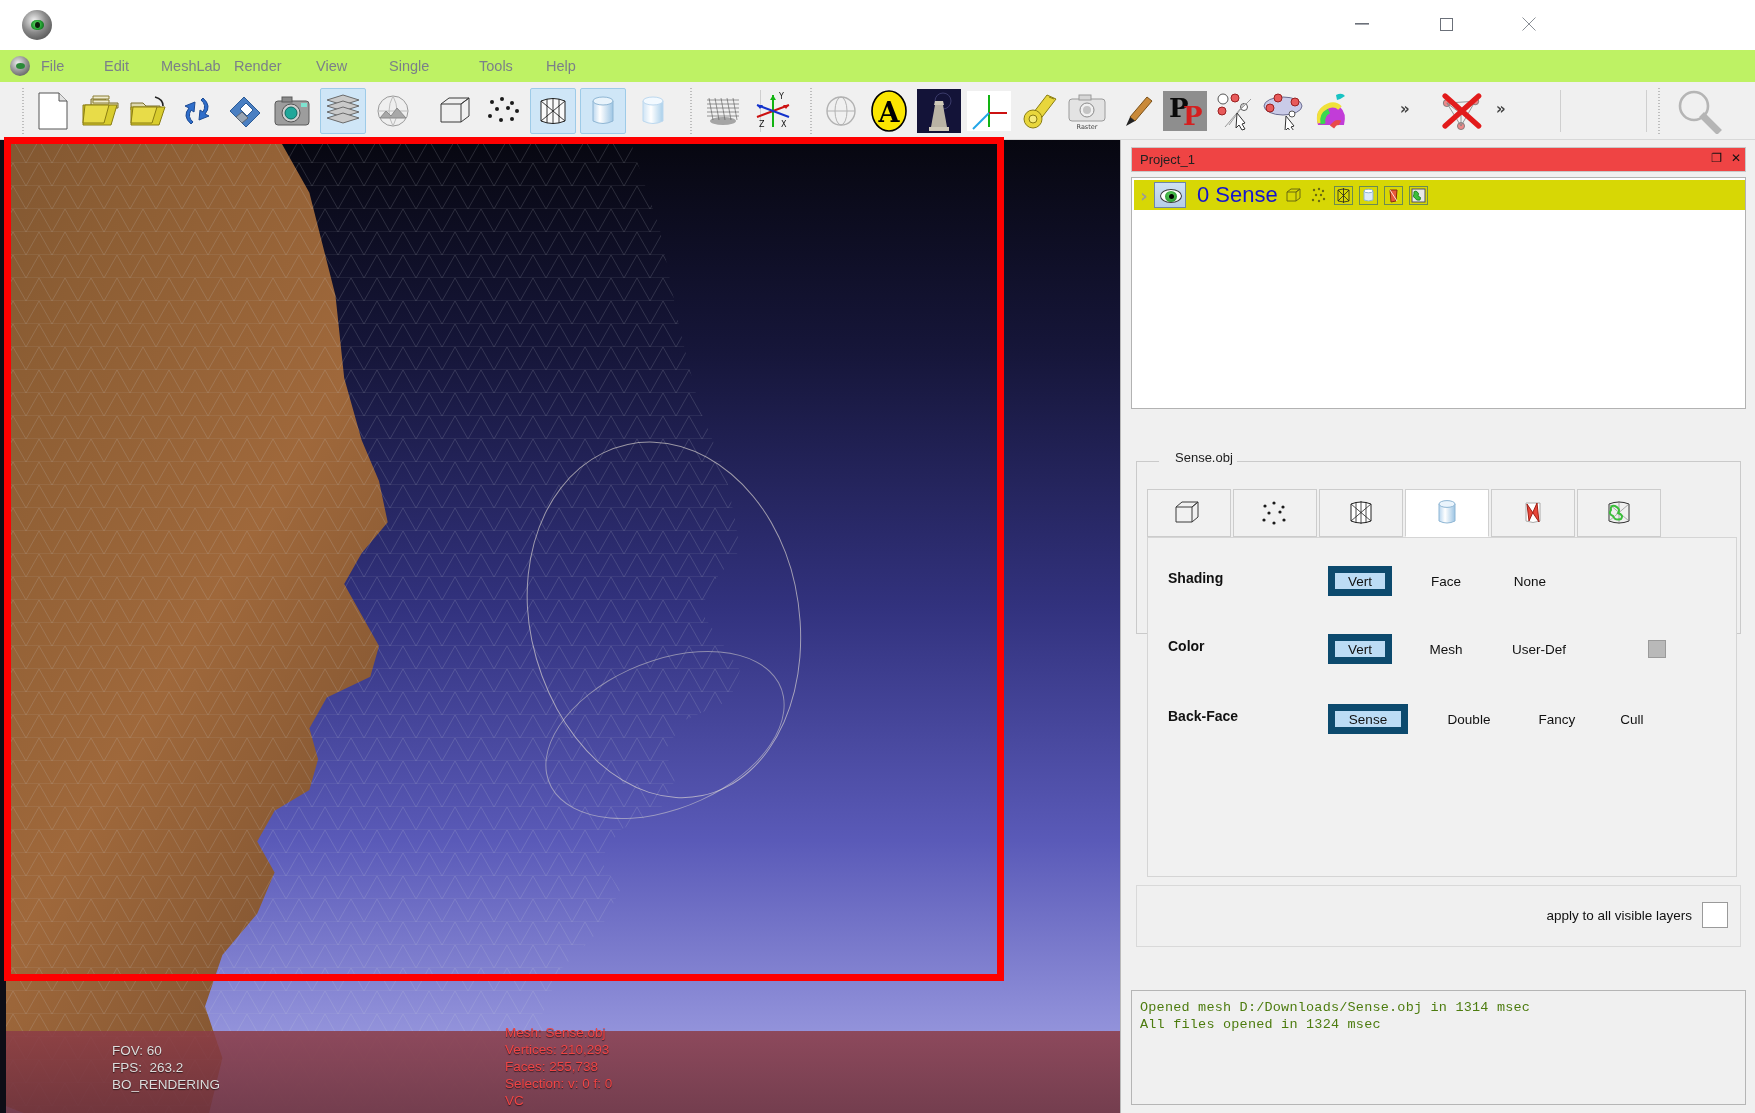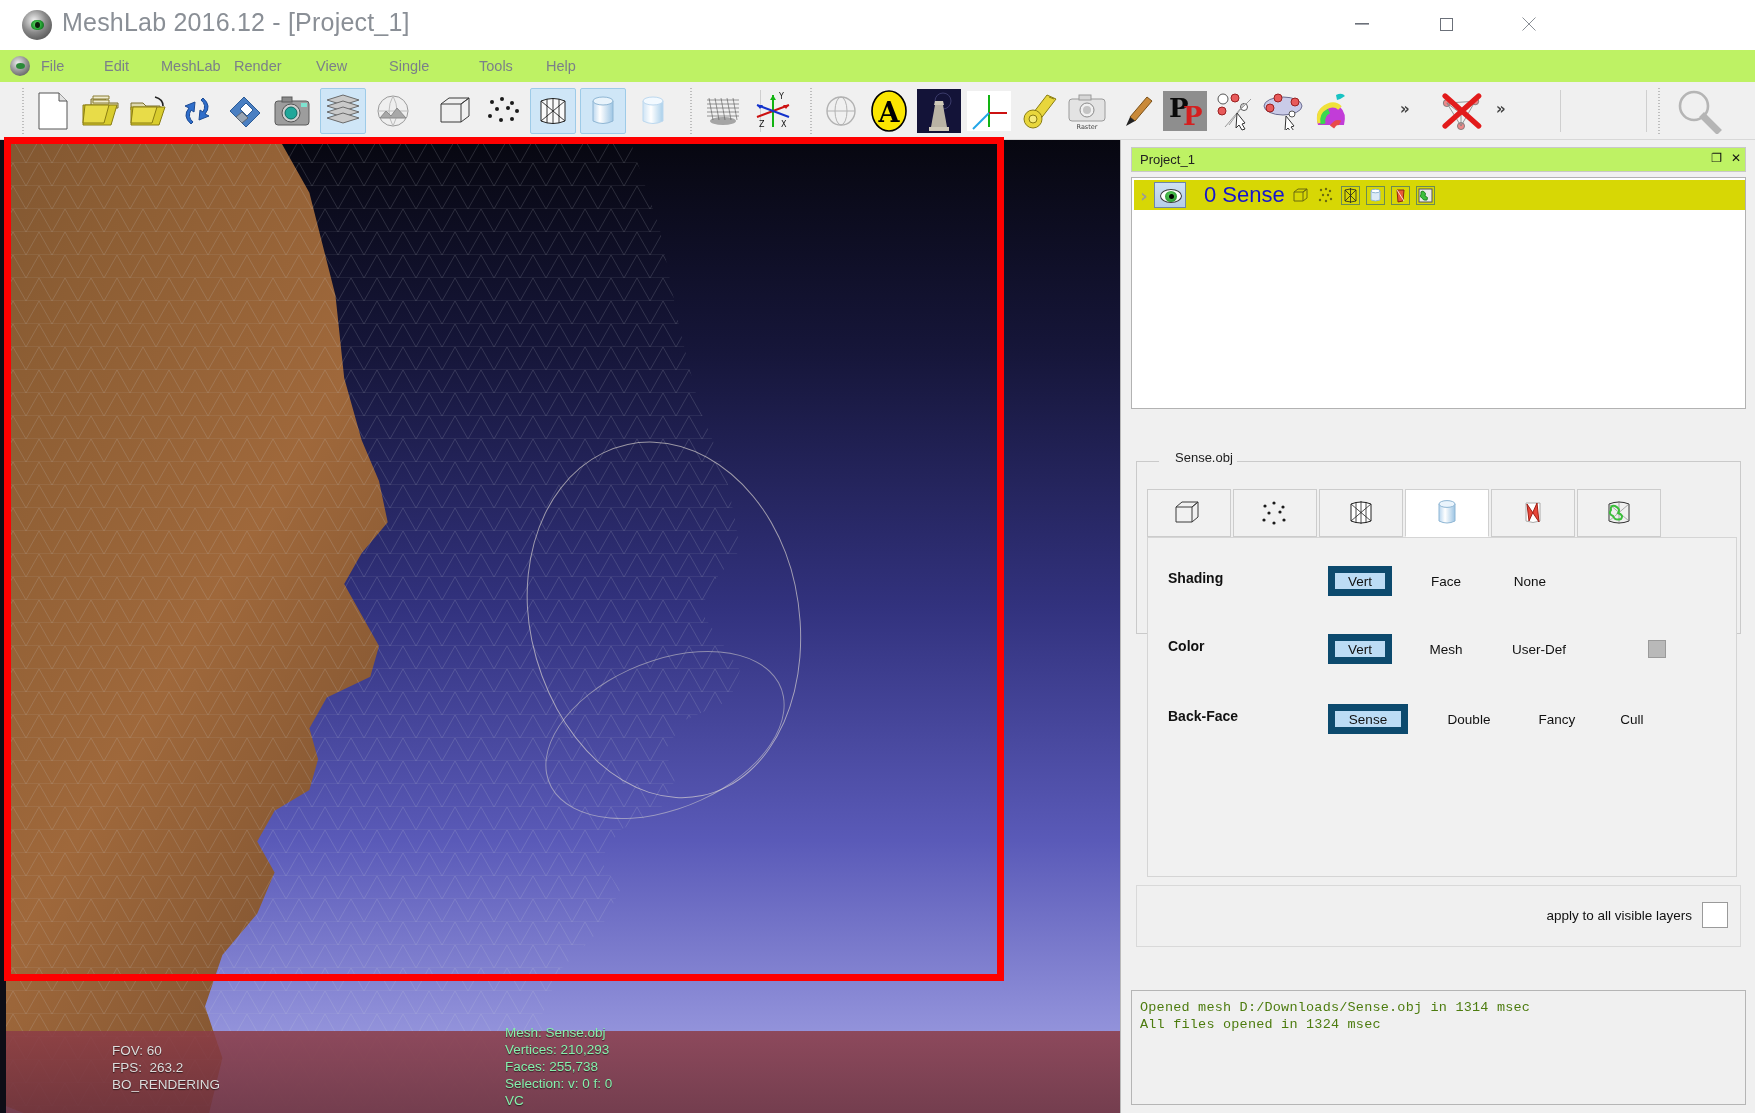--- a/index.html
+++ b/index.html
@@ -76,54 +76,54 @@
   #ring { position:absolute; left:530px; top:300px; width:270px; height:360px;
     border:1.4px solid rgba(230,225,215,.62);
     border-radius:50% 50% 50% 50%/ 48% 48% 52% 52%;
     transform:rotate(-12deg); }
   #ring2 { position:absolute; left:540px; top:520px; width:250px; height:150px;
     border:1.2px solid rgba(225,222,212,.5); border-radius:50%;
     transform:rotate(-18deg) skewX(-8deg); }
   #osd-left { position:absolute; left:112px; bottom:20px; color:#dcdcdc;
     font-size:13.5px; line-height:17px; font-family:"Liberation Sans", sans-serif;
     text-shadow:0 1px 1px rgba(0,0,0,.6); white-space:pre; }
-  #osd-right { position:absolute; left:505px; bottom:4px; color:#86efac;
+  #osd-right { position:absolute; left:505px; bottom:4px; color:#ef4444;
     font-size:13.5px; line-height:17px; text-shadow:0 1px 1px rgba(0,0,0,.6);
     white-space:pre; }
   #red-rect { position:absolute; left:4px; top:137px; width:1000px; height:844px;
     border:7px solid #fe0000; pointer-events:none; }
   #left-edge { position:absolute; left:0; top:140px; width:6px; height:973px;
     background:#0d0d16; }
 
   
   #rightpanel { position:absolute; left:1120px; top:140px; width:635px; height:973px;
     background:#f0f0f0; border-left:1px solid #b9b9b9; }
   #dock-head { position:absolute; left:10px; top:7px; width:615px; height:25px;
-    background:#bef264; border:1px solid #c8c8c8; }
+    background:#ef4444; border:1px solid #c8c8c8; }
   #dock-title { position:absolute; left:8px; top:4px; font-size:13px; color:#222; }
   #dock-btns { position:absolute; right:4px; top:3px; display:flex; gap:9px;
     align-items:center; }
   .dock-b { font-size:12px; color:#111; font-family:"DejaVu Sans", sans-serif;
     line-height:14px; }
 
   #layerbox { position:absolute; left:10px; top:37px; width:615px; height:232px;
     background:#ffffff; border:1px solid #b2b2b2; }
   #layer-row { position:absolute; left:2px; top:2px; width:611px; height:30px;
     background:#d7d705; display:flex; align-items:center; }
   #layer-arrow { width:20px; text-align:center; font-size:18px; color:#9a9a9a;
     font-family:"DejaVu Sans", sans-serif; font-weight:bold; }
   #eye-ic { width:32px; height:26px; border:1px solid #6d86a8;
     background:linear-gradient(#cfe1f2,#b5cde6); position:relative; flex:0 0 auto; }
   #eye-ic .eb { position:absolute; left:5px; top:6px; width:22px; height:14px;
     border-radius:50%; background:#ffffff; border:1px solid #3a3a3a; }
   #eye-ic .ir { position:absolute; left:10px; top:8px; width:12px; height:11px;
     border-radius:50%; background:radial-gradient(circle at 45% 40%,#5fd45f,#17821f); }
   #eye-ic .pu { position:absolute; left:14px; top:11px; width:5px; height:5px;
     border-radius:50%; background:#000; }
-  #layer-name { margin-left:18px; font-size:22px; color:#1414cf; font-weight:500;
+  #layer-name { margin-left:11px; font-size:22px; color:#1414cf; font-weight:500;
     white-space:nowrap; }
   .lic { width:19px; height:19px; margin-left:6px; flex:0 0 auto; position:relative; }
   .lic.boxed { border:1px solid #6b8b52; background:#d7d705; }
 
   #tabs-label { position:absolute; left:50px; top:310px; font-size:13px; color:#222;
     background:#f0f0f0; padding:0 4px; z-index:3; }
   #tabs-frame { position:absolute; left:15px; top:321px; width:605px; height:173px;
     border:1px solid #cacaca; border-top:none; }
   #tabs-frame:before { content:""; position:absolute; left:0; top:0; width:22px;
     height:1px; background:#cacaca; }
@@ -158,21 +158,20 @@
     line-height:17px; color:#4d7c0f; font-family:"Liberation Mono", monospace;
     white-space:pre; letter-spacing:.2px; }
 </style>
 </head>
 <body>
 
 <div id="titlebar">
   <div id="app-icon">
     <div class="pupil"></div>
   </div>
-  <div id="app-title">MeshLab 2016.12 - [Project_1]</div>
 
   <div class="wbtn" id="win-min">
     <svg width="14" height="2">
         <rect width="14" height="1.6" fill="#6b7079"></rect>
       </svg>
   </div>
   <div class="wbtn" id="win-max">
     <svg width="13" height="13">
         <rect x="0.5" y="0.5" width="12" height="12" fill="none" stroke="#6b7079"></rect>
       </svg>

